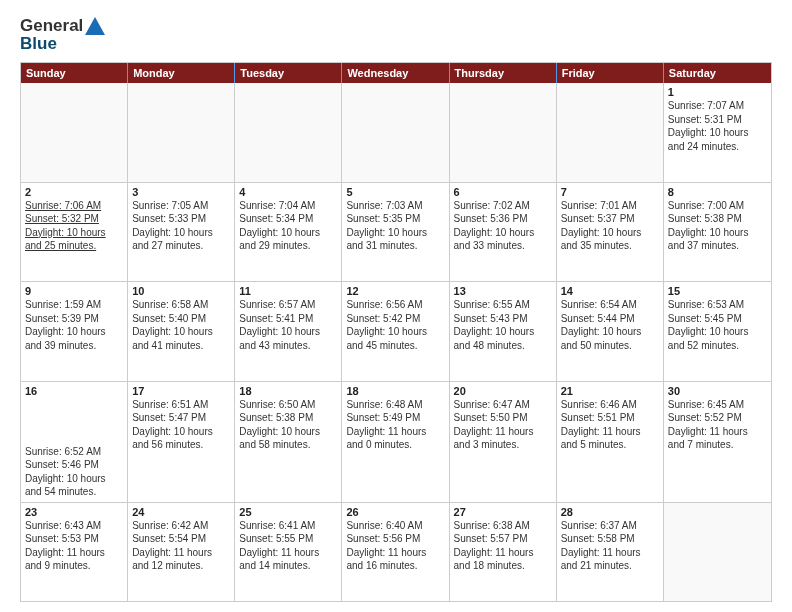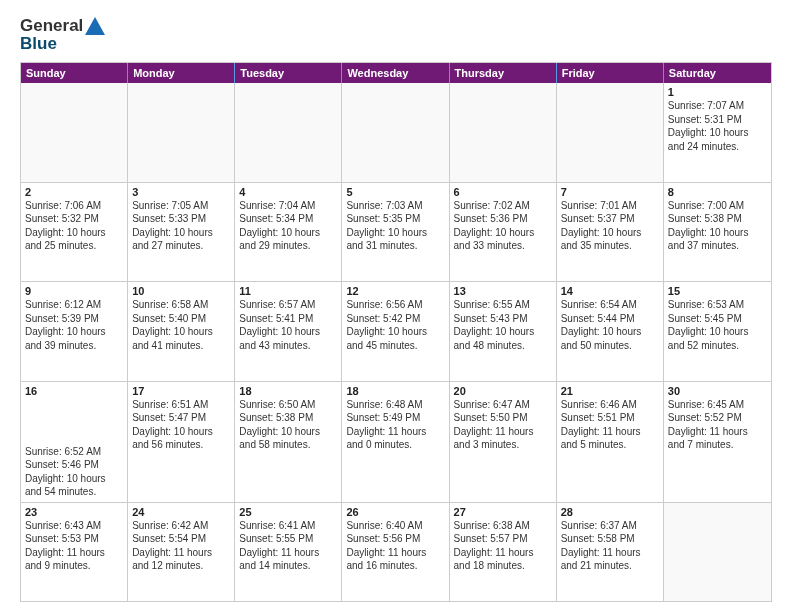--- a/index.html
+++ b/index.html
@@ -56,21 +56,21 @@
     }
     .calendar {
       flex: 1;
       display: flex;
       flex-direction: column;
       border: 1px solid #ccc;
     }
     .cal-header {
       display: grid;
       grid-template-columns: repeat(7, 1fr);
-      background: #701a75;
+      background: #7f1d1d;
     }
     .cal-header-cell {
       color: #fff;
       font-size: 11px;
       font-weight: bold;
       padding: 4px 5px;
       border-right: 1px solid #5599e8;
     }
     .cal-header-cell:last-child { border-right: none; }
     .cal-body {
@@ -149,21 +149,21 @@
           <div class="cal-cell">
             <span class="day-num">1</span>
             <div class="day-info" style="white-space: pre-line;">Sunrise: 7:07 AM
 Sunset: 5:31 PM
 Daylight: 10 hours and 24 minutes.</div>
           </div>
         </div>
         <div class="cal-row">
           <div class="cal-cell">
             <span class="day-num">2</span>
-            <div class="day-info" style="white-space: pre-line;">Sunrise: 7:06 AM
+            <div class="day-info" style="white-space: pre-line; text-decoration: underline;">Sunrise: 7:06 AM
 Sunset: 5:32 PM
 Daylight: 10 hours and 25 minutes.</div>
           </div>
           <div class="cal-cell">
             <span class="day-num">3</span>
             <div class="day-info" style="white-space: pre-line;">Sunrise: 7:05 AM
 Sunset: 5:33 PM
 Daylight: 10 hours and 27 minutes.</div>
           </div>
           <div class="cal-cell">
@@ -193,21 +193,21 @@
           <div class="cal-cell">
             <span class="day-num">8</span>
             <div class="day-info" style="white-space: pre-line;">Sunrise: 7:00 AM
 Sunset: 5:38 PM
 Daylight: 10 hours and 37 minutes.</div>
           </div>
         </div>
         <div class="cal-row">
           <div class="cal-cell">
             <span class="day-num">9</span>
-            <div class="day-info" style="white-space: pre-line;">Sunrise: 6:12 AM
+            <div class="day-info" style="white-space: pre-line;">Sunrise: 1:59 AM
 Sunset: 5:39 PM
 Daylight: 10 hours and 39 minutes.</div>
           </div>
           <div class="cal-cell">
             <span class="day-num">10</span>
             <div class="day-info" style="white-space: pre-line;">Sunrise: 6:58 AM
 Sunset: 5:40 PM
 Daylight: 10 hours and 41 minutes.</div>
           </div>
           <div class="cal-cell">

